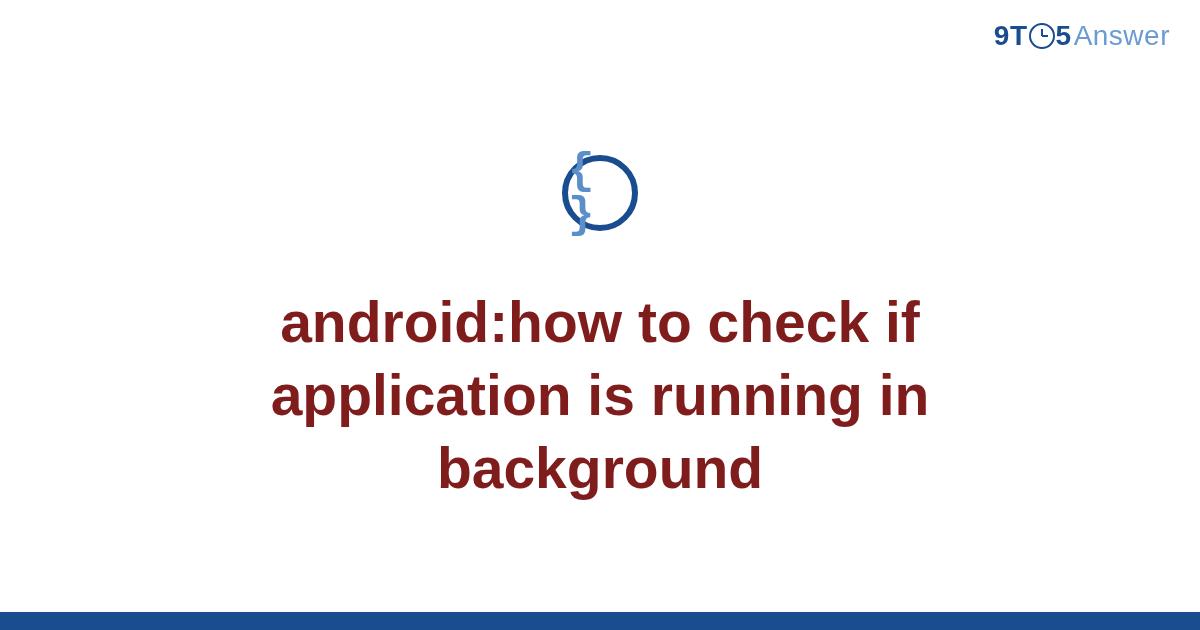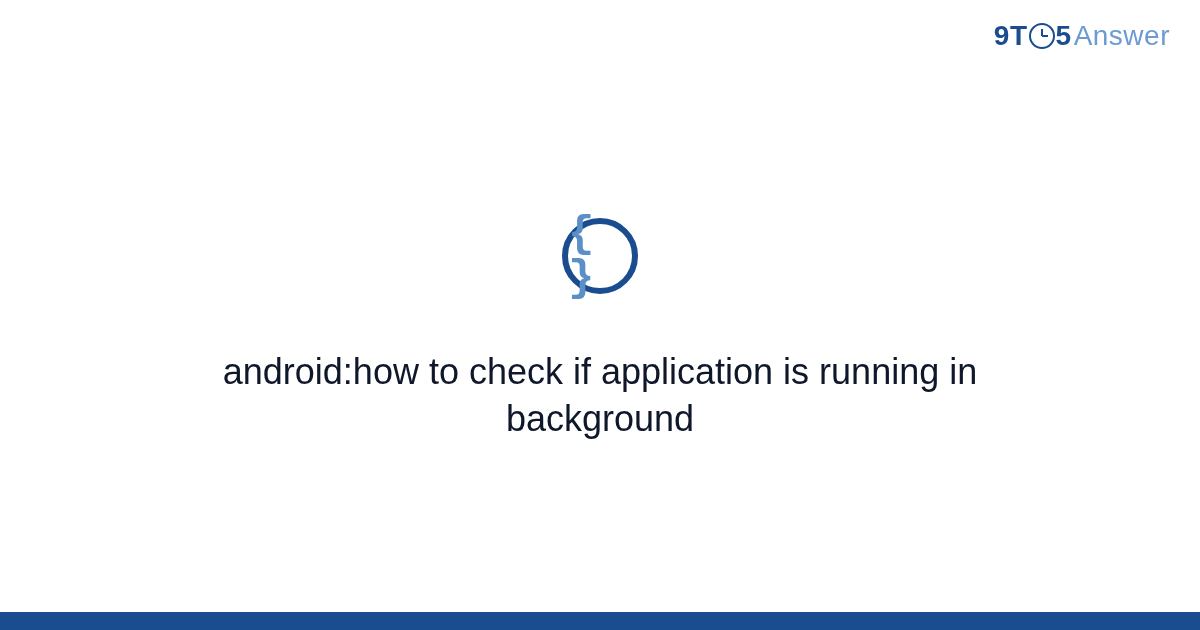--- a/index.html
+++ b/index.html
@@ -96,23 +96,23 @@
     }
     .center-icon-inner {
       color: #5b8fc7;
       font-size: 44px;
       font-weight: 700;
       font-family: 'Courier New', monospace;
       letter-spacing: -4px;
       line-height: 1;
     }
     .title {
-      color: #0f172a;
-      font-size: 36px;
-      font-weight: 400;
+      color: #7f1d1d;
+      font-size: 57px;
+      font-weight: 700;
       text-align: center;
       line-height: 1.28;
       max-width: 900px;
       padding: 0 40px;
     }
     .bottom-bar {
       position: absolute;
       bottom: 0;
       left: 0;
       width: 100%;

